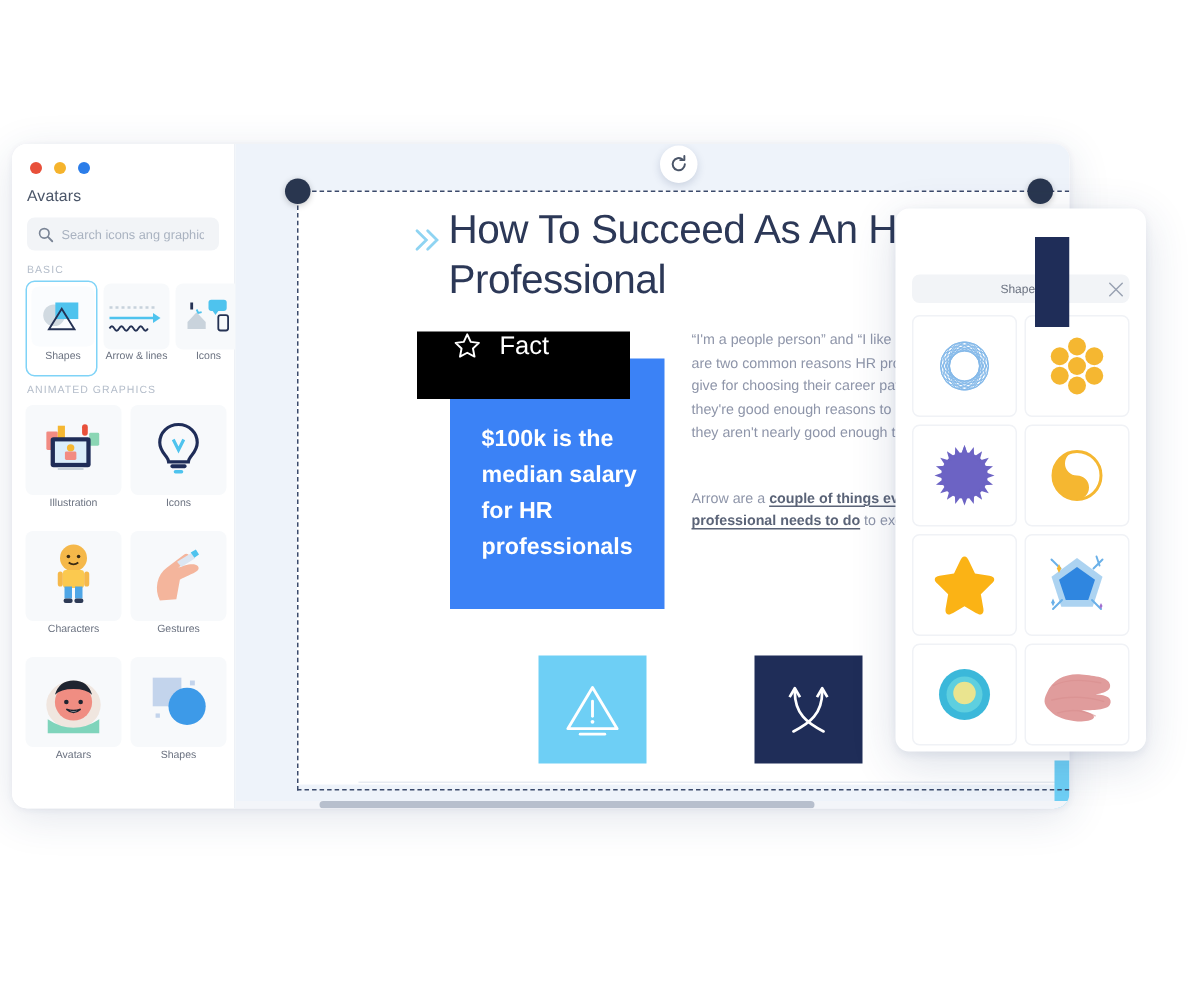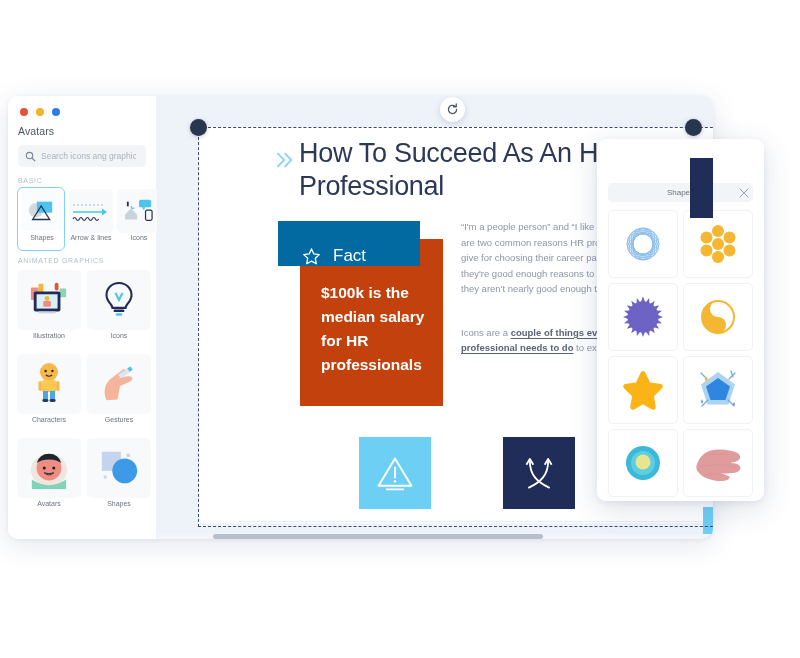--- a/index.html
+++ b/index.html
@@ -143,29 +143,29 @@
   
   #chev{position:absolute;left:78px;top:25px;}
   #slide-title{
     position:absolute;left:101px;top:10px;width:330px;
     font-size:27px;line-height:33px;font-weight:400;
     color:#2c3857;letter-spacing:-.3px;
   }
 
   #fact-badge{
     position:absolute;left:80px;top:94px;
-    width:142px;height:45px;background:#0369a1;
-    display:flex;align-items:flex-end;z-index:3;
+    width:142px;height:45px;background:#000000;
+    display:flex;align-items:flex-start;z-index:3;
   }
   #fact-badge .star{margin-left:24px;}
   #fact-label{margin-left:12px;color:#ffffff;font-size:17px;}
 
   #stat-box{
     position:absolute;left:102px;top:112px;
-    width:143px;height:167px;background:#c2410c;z-index:2;
+    width:143px;height:167px;background:#3b82f6;z-index:2;
   }
   #stat-text{
     position:absolute;left:21px;top:42px;width:118px;
     font-size:15.5px;line-height:24px;color:#ffffff;font-weight:bold;
   }
 
   #body-col{position:absolute;left:263px;top:92px;width:200px;}
   #para1{font-size:9.5px;line-height:15.5px;color:#8e95a9;}
   #para2{margin-top:28px;font-size:9.5px;line-height:15.5px;color:#8e95a9;}
   #para2 .lnk{
@@ -412,21 +412,21 @@
       <div id="fact-badge">
         <svg class="star" width="19" height="19" viewBox="0 0 22 22">
           <path d="M11 2.2 L13.7 8 L20 8.8 L15.4 13.1 L16.6 19.4 L11 16.4 L5.4 19.4 L6.6 13.1 L2 8.8 L8.3 8 Z" fill="none" stroke="#ffffff" stroke-width="1.5" stroke-linejoin="round"></path>
         </svg>
         <span id="fact-label">Fact</span>
       </div>
 
       <div id="body-col">
         <div id="para1">“I'm a people person” and “I like helping others” are two common reasons HR professionals give for choosing their career path. While they're good enough reasons to get started, they aren't nearly good enough to be great.</div>
         <div id="para2">
-          <span>Icons are a </span><a class="lnk" href="#">couple of things every HR professional needs to do</a><span> to excel in the</span>
+          <span>Arrow are a </span><a class="lnk" href="#">couple of things every HR professional needs to do</a><span> to excel in the</span>
         </div>
       </div>
 
       <div id="hr-line"></div>
 
       <div id="tile-warn">
         <svg width="42" height="42" viewBox="0 0 46 46">
           <path d="M23 7 L41 37 L5 37 Z" fill="none" stroke="#ffffff" stroke-width="2.1" stroke-linejoin="round"></path>
           <line x1="23" y1="17" x2="23" y2="28" stroke="#ffffff" stroke-width="2.1" stroke-linecap="round"></line>
           <circle cx="23" cy="32" r="1.4" fill="#ffffff"></circle>

